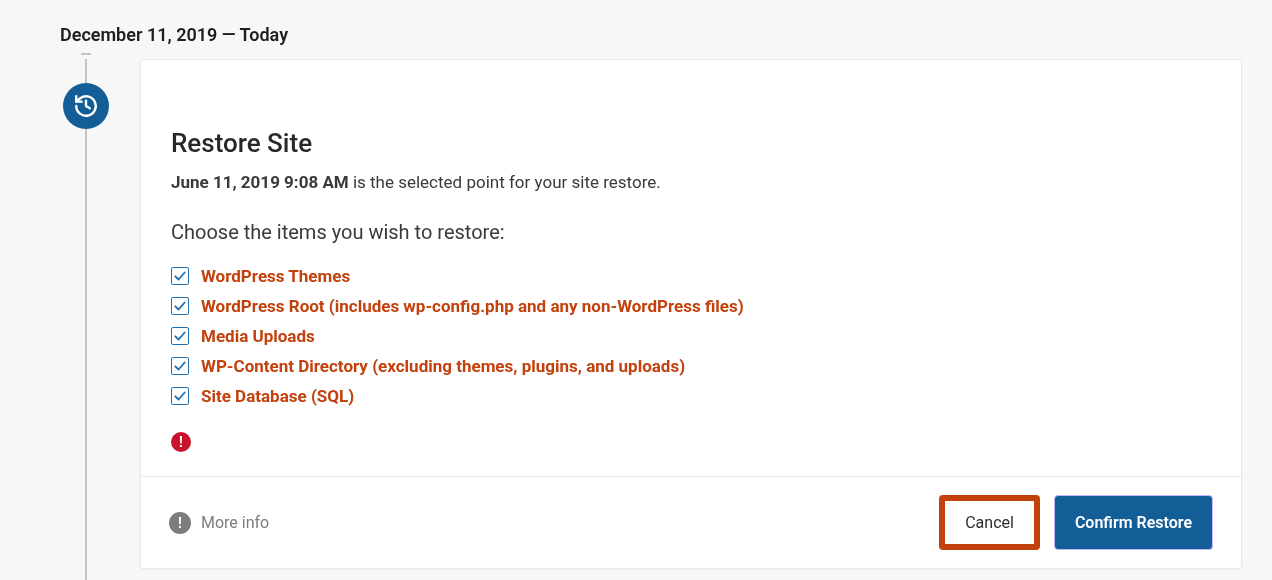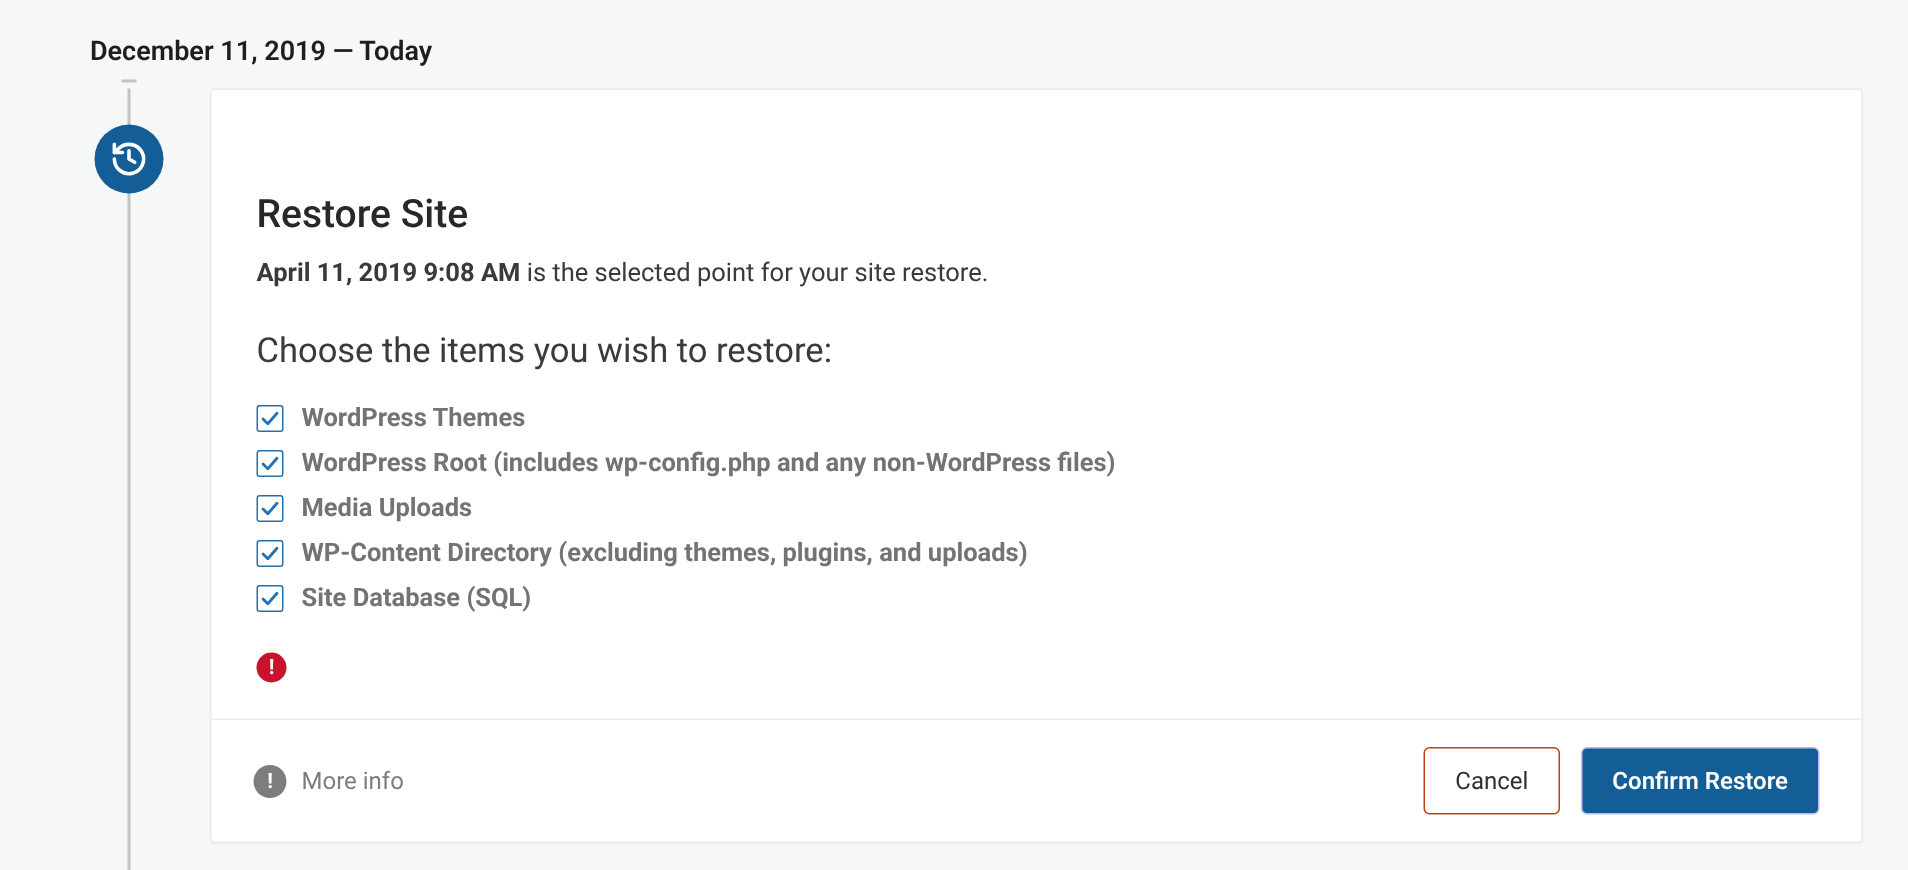--- a/index.html
+++ b/index.html
@@ -81,34 +81,34 @@
     }
 
     .selected-line {
       font-size: 17px;
       color: #3a3a3a;
       margin-bottom: 28px;
     }
     .selected-line .bold { font-weight: 700; }
 
     .choose-line {
-      font-size: 23px;
+      font-size: 20px;
       color: #3a3a3a;
       margin-bottom: 22px;
     }
 
     .checkbox-list { list-style: none; }
     .checkbox-row {
       display: flex;
       align-items: center;
       gap: 12px;
       margin-bottom: 10px;
       font-size: 17px;
       font-weight: 700;
-      color: #737373;
+      color: #c2410c;
     }
     .checkbox {
       width: 18px;
       height: 18px;
       border: 1.5px solid #2271b1;
       border-radius: 2px;
       display: inline-flex;
       align-items: center;
       justify-content: center;
       flex-shrink: 0;
@@ -166,21 +166,21 @@
     .footer-actions { display: flex; gap: 14px; }
     .btn {
       font-size: 16px;
       border-radius: 4px;
       padding: 12px 20px;
       cursor: pointer;
       font-family: inherit;
     }
     .btn-secondary {
       background: #fff;
-      border: 1px solid #c2410c;
+      border: 6px solid #c2410c;
       color: #2e2e2e;
     }
     .btn-primary {
       background: #135e96;
       border: 1px solid #c4b5fd;
       color: #fff;
       font-weight: 600;
     }
   </style>
 </head>
@@ -198,21 +198,21 @@
       <polyline points="3 3 3 8 8 8"></polyline>
       <polyline points="12 7 12 12 15.5 14"></polyline>
     </svg>
   </div>
 
   <div class="card">
     <div class="card-body">
       <h2 class="card-title">Restore Site</h2>
 
       <p class="selected-line">
-        <span class="bold">April 11, 2019 9:08 AM</span><span> is the selected point for your site restore.</span>
+        <span class="bold">June 11, 2019 9:08 AM</span><span> is the selected point for your site restore.</span>
       </p>
 
       <p class="choose-line">Choose the items you wish to restore:</p>
 
       <ul class="checkbox-list" id="checkbox-list">
           <li class="checkbox-row">
             <span class="checkbox">
               <svg viewBox="0 0 24 24" fill="none" stroke="#2271b1" stroke-width="3.2" stroke-linecap="round" stroke-linejoin="round">
                 <polyline points="4 12.5 9.5 18 20 6"></polyline>
               </svg>

